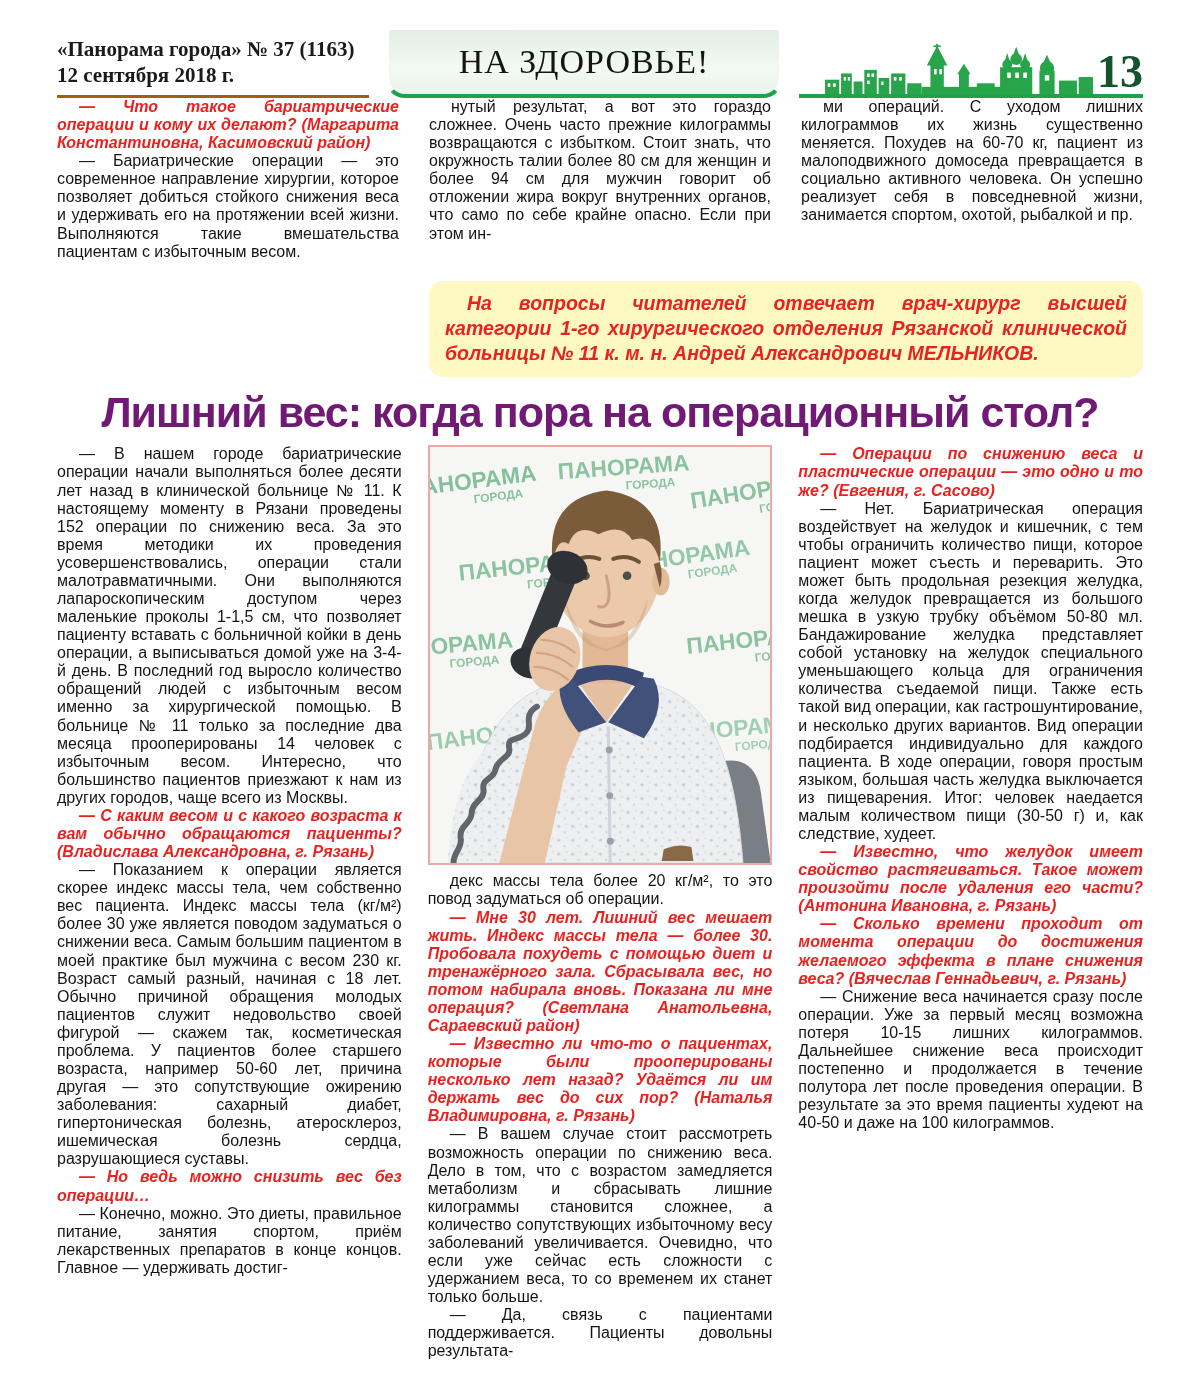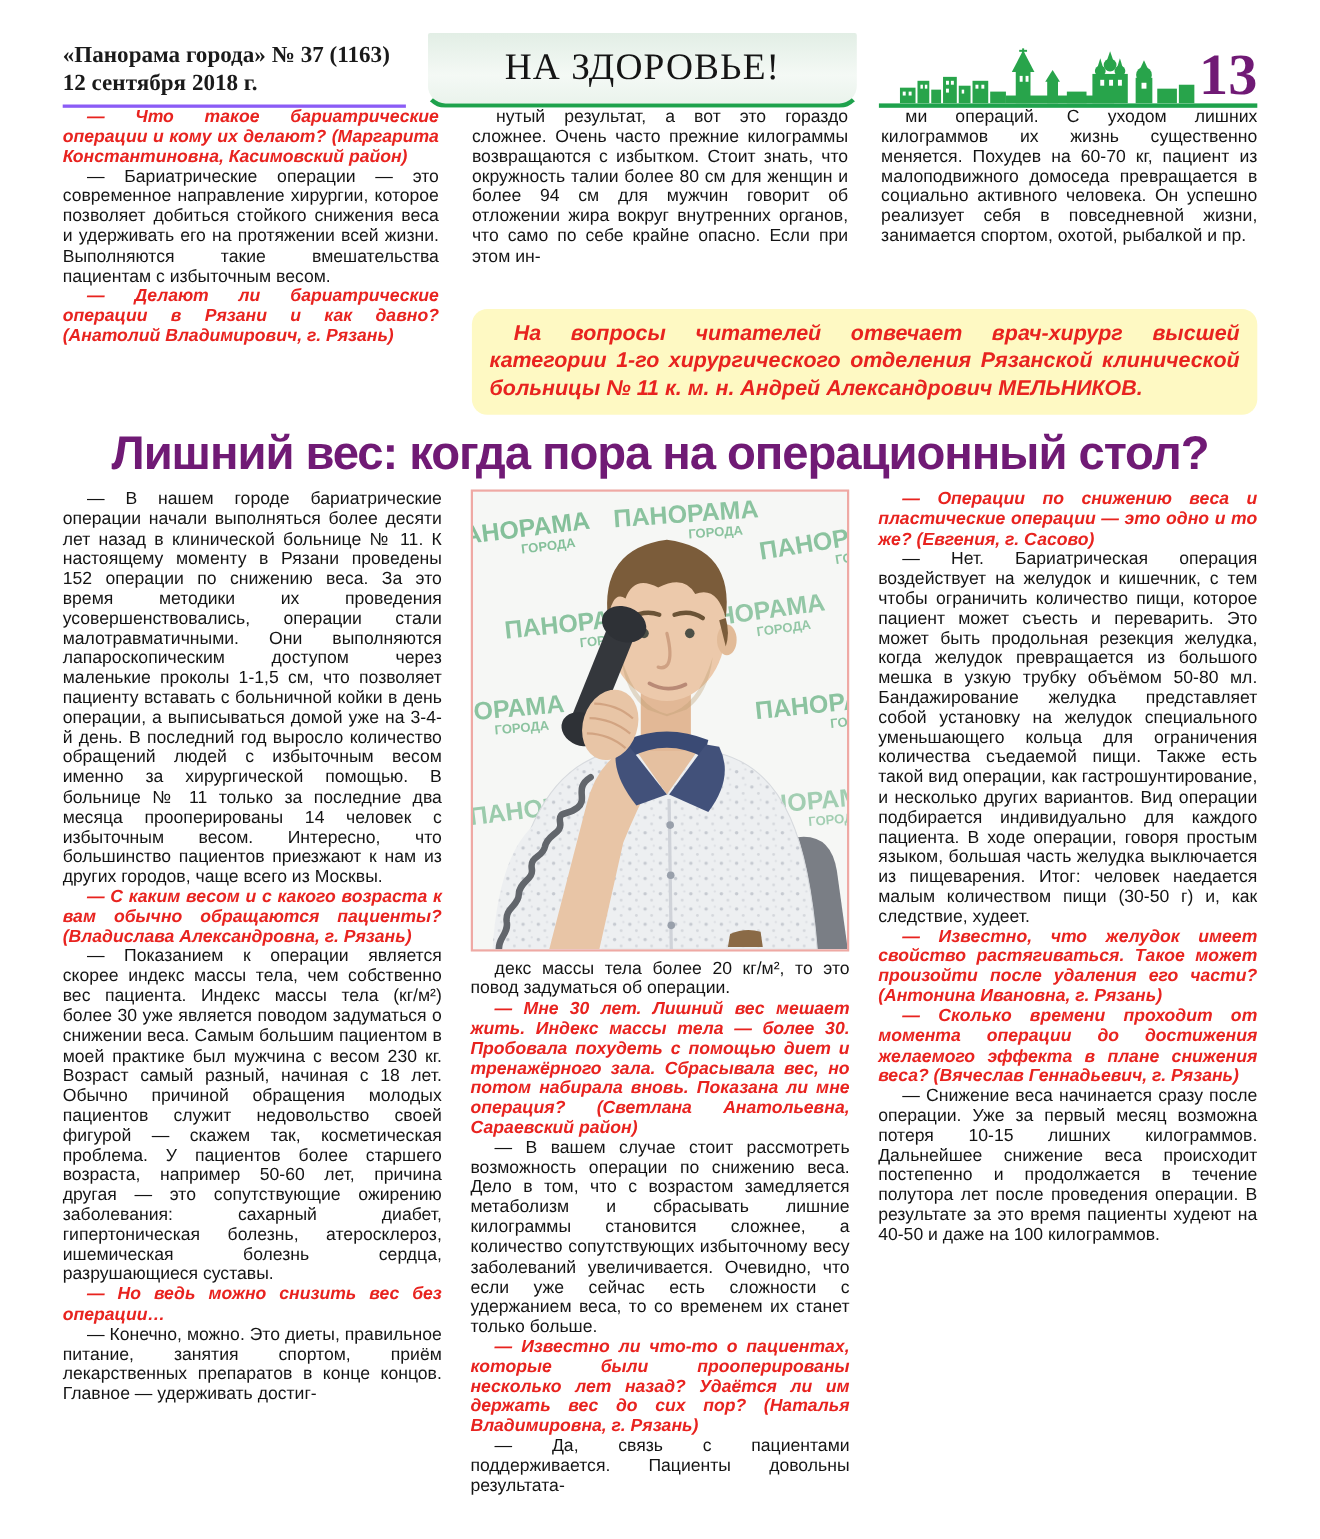--- a/index.html
+++ b/index.html
@@ -1,30 +1,30 @@
 <!DOCTYPE html>
 <html lang="ru"><head>
 <meta charset="utf-8">
 <style>
   html,body{margin:0;padding:0;background:#ffffff;}
   body{width:1200px;height:1399px;overflow:hidden;font-family:"Liberation Sans",sans-serif;color:#111;}
   .page{position:relative;width:1200px;height:1399px;box-sizing:border-box;padding:24px 57px 0;overflow:hidden;background:#fff;}
 
   
   .masthead{display:flex;align-items:flex-end;gap:16px;height:74px;}
-  .mast-left{width:312px;border-bottom:3px solid #8b5cf6;padding-bottom:7px;
+  .mast-left{width:312px;border-bottom:3px solid #a16207;padding-bottom:7px;
              font-family:"Liberation Serif",serif;font-weight:bold;font-size:21px;line-height:1.25;color:#1a1a1a;}
   .section-box{flex:1;height:64px;display:flex;align-items:center;justify-content:center;
                background:linear-gradient(180deg,#e2eee5 0%,#f4f9f5 60%,#eaf3ec 100%);
                border:4px solid transparent;border-bottom:4px solid #1ea24c;
                border-radius:6px 6px 20px 20px;background-clip:padding-box;}
   .section-title{margin:16px;font-family:"Liberation Serif",serif;font-weight:normal;font-size:34px;letter-spacing:1px;color:#151515;}
   .mast-right{width:344px;height:74px;border-bottom:4px solid #1ea24c;display:flex;align-items:flex-end;justify-content:flex-end;gap:4px;}
   .skyline{width:268px;height:54px;display:block;}
-  .page-number{font-family:"Liberation Serif",serif;font-weight:bold;font-size:53px;line-height:0.88;color:#701a75;padding-bottom:2px;}
+  .page-number{font-family:"Liberation Serif",serif;font-weight:bold;font-size:46px;line-height:0.88;color:#14532d;padding-bottom:2px;}
 
   
   .top-grid,.main-grid{display:grid;grid-template-columns:repeat(3,1fr);column-gap:26px;}
   .top-grid{margin-top:0;gap:30px;}
   p.body{margin:0;font-size:16px;line-height:1.13;text-align:justify;text-indent:22px;color:#141414;}
   p.q{color:#e8231f;font-weight:bold;font-style:italic;}
   .noindent{text-indent:0;}
   .top-col1{grid-column:1;grid-row:1/3;}
   .top-col2{grid-column:2;grid-row:1;}
   .top-col3{grid-column:3;grid-row:1;}
@@ -103,21 +103,20 @@
         </g>
       </svg>
       <div class="page-number">13</div>
     </div>
   </header>
 
   <section class="top-grid">
     <div class="top-col1">
       <p class="body q">— Что такое бариатрические операции и кому их делают? (Маргарита Константиновна, Касимовский район)</p>
       <p class="body">— Бариатрические операции — это современное направление хирургии, которое позволяет добиться стойкого снижения веса и удерживать его на протяжении всей жизни. Выполняются такие вмешательства пациентам с избыточным весом.</p>
-      <p class="body q">— Делают ли бариатрические операции в Рязани и как давно? (Анатолий Владимирович, г. Рязань)</p>
     </div>
     <div class="top-col2">
       <p class="body noindent">нутый результат, а вот это гораздо сложнее. Очень часто прежние килограммы возвращаются с избытком. Стоит знать, что окружность талии более 80 см для женщин и более 94 см для мужчин говорит об отложении жира вокруг внутренних органов, что само по себе крайне опасно. Если при этом ин-</p>
     </div>
     <div class="top-col3">
       <p class="body noindent">ми операций. С уходом лишних килограммов их жизнь существенно меняется. Похудев на 60-70 кг, пациент из малоподвижного домоседа превращается в социально активного человека. Он успешно реализует себя в повседневной жизни, занимается спортом, охотой, рыбалкой и пр.</p>
     </div>
     <div class="banner">На вопросы читателей отвечает врач-хирург высшей категории 1-го хирургического отделения Рязанской клинической больницы № 11 к. м. н. Андрей Александрович МЕЛЬНИКОВ.</div>
   </section>
 
@@ -206,22 +205,22 @@
             <path d="M106,200 q20,-6 38,2 M106,214 q20,-6 40,2 M108,228 q20,-6 38,2" stroke="#d2a482" stroke-width="2" fill="none"></path>
           </g>
 
           <path d="M108,262 c-16,10 -2,20 -12,28 c-10,8 -18,2 -16,14 c2,10 -12,10 -14,22 c-2,10 -14,8 -12,20 c2,10 -12,12 -12,24 c0,10 -13,12 -11,25 c2,11 -9,15 -7,27" stroke="#62666c" stroke-width="6" fill="none" stroke-linecap="round"></path>
 
           <path d="M236,406 q14,-6 28,-2 l2,14 h-32 z" fill="#8a6a46"></path>
         </svg>
       </figure>
       <p class="body noindent">декс массы тела более 20 кг/м², то это повод задуматься об операции.</p>
       <p class="body q">— Мне 30 лет. Лишний вес мешает жить. Индекс массы тела — более 30. Пробовала похудеть с помощью диет и тренажёрного зала. Сбрасывала вес, но потом набирала вновь. Показана ли мне операция? (Светлана Анатольевна, Сараевский район)</p>
+      <p class="body q">— Известно ли что-то о пациентах, которые были прооперированы несколько лет назад? Удаётся ли им держать вес до сих пор? (Наталья Владимировна, г. Рязань)</p>
       <p class="body">— В вашем случае стоит рассмотреть возможность операции по снижению веса. Дело в том, что с возрастом замедляется метаболизм и сбрасывать лишние килограммы становится сложнее, а количество сопутствующих избыточному весу заболеваний увеличивается. Очевидно, что если уже сейчас есть сложности с удержанием веса, то со временем их станет только больше.</p>
-      <p class="body q">— Известно ли что-то о пациентах, которые были прооперированы несколько лет назад? Удаётся ли им держать вес до сих пор? (Наталья Владимировна, г. Рязань)</p>
       <p class="body">— Да, связь с пациентами поддерживается. Пациенты довольны результата-</p>
     </div>
 
     <div>
       <p class="body q noindent">— Операции по снижению веса и пластические операции — это одно и то же? (Евгения, г. Сасово)</p>
       <p class="body">— Нет. Бариатрическая операция воздействует на желудок и кишечник, с тем чтобы ограничить количество пищи, которое пациент может съесть и переварить. Это может быть продольная резекция желудка, когда желудок превращается из большого мешка в узкую трубку объёмом 50-80 мл. Бандажирование желудка представляет собой установку на желудок специального уменьшающего кольца для ограничения количества съедаемой пищи. Также есть такой вид операции, как гастрошунтирование, и несколько других вариантов. Вид операции подбирается индивидуально для каждого пациента. В ходе операции, говоря простым языком, большая часть желудка выключается из пищеварения. Итог: человек наедается малым количеством пищи (30-50 г) и, как следствие, худеет.</p>
       <p class="body q">— Известно, что желудок имеет свойство растягиваться. Такое может произойти после удаления его части? (Антонина Ивановна, г. Рязань)</p>
       <p class="body q">— Сколько времени проходит от момента операции до достижения желаемого эффекта в плане снижения веса? (Вячеслав Геннадьевич, г. Рязань)</p>
       <p class="body">— Снижение веса начинается сразу после операции. Уже за первый месяц возможна потеря 10-15 лишних килограммов. Дальнейшее снижение веса происходит постепенно и продолжается в течение полутора лет после проведения операции. В результате за это время пациенты худеют на 40-50 и даже на 100 килограммов.</p>
     </div>

